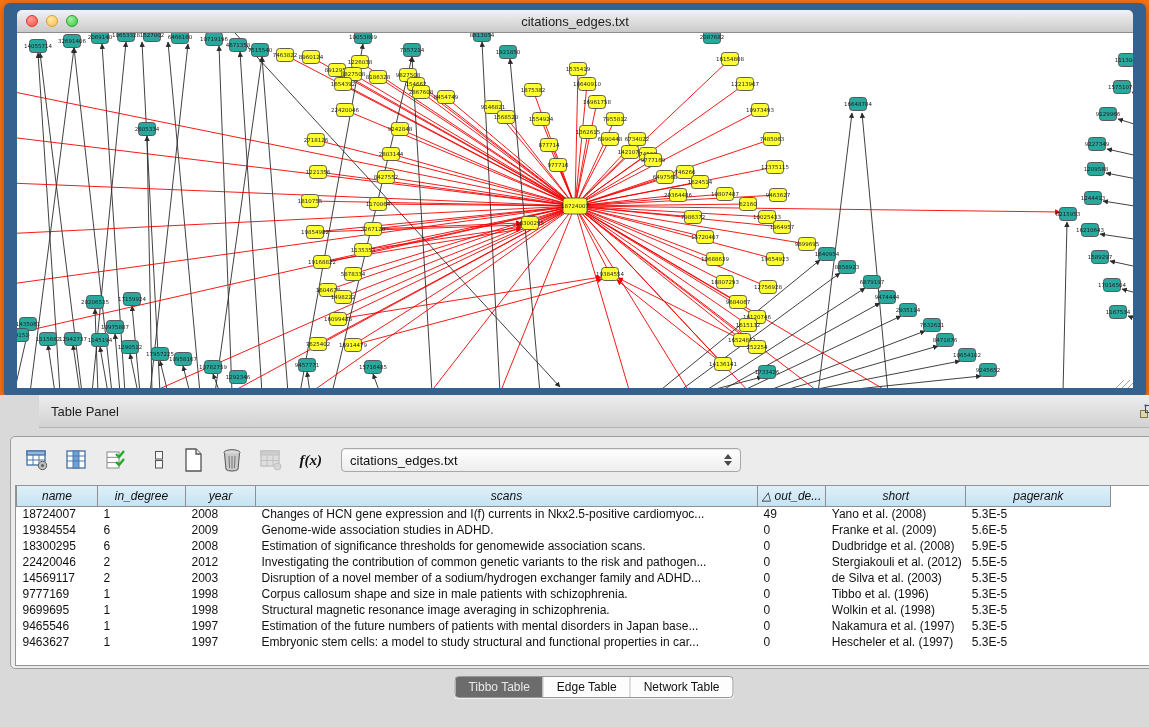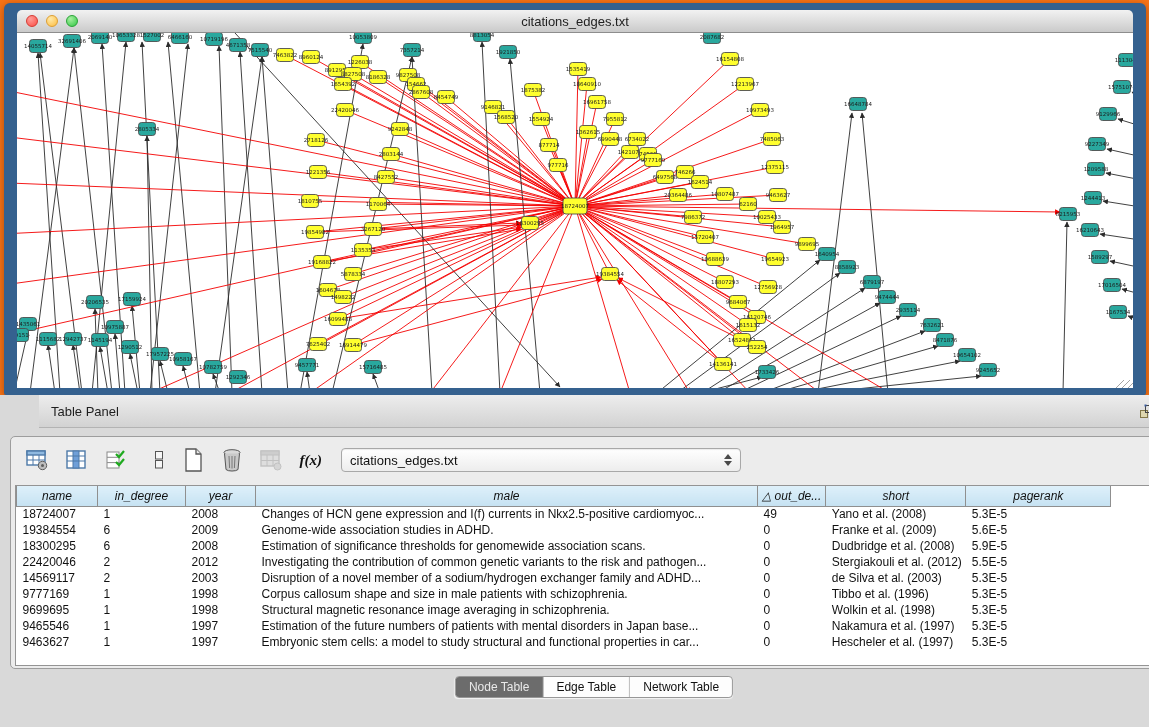--- a/index.html
+++ b/index.html
@@ -858,21 +858,21 @@
           </div>
         </div>
 
         <div class="table-wrap">
           <table class="data">
             <thead>
                 <tr id="header-row">
                   <th style="width: 81px;">name</th>
                   <th style="width: 88px;">in_degree</th>
                   <th style="width: 70px;">year</th>
-                  <th style="width: 502px;">male</th>
+                  <th style="width: 502px;">scans</th>
                   <th style="width: 65px;">△ out_de...</th>
                   <th style="width: 140px;">short</th>
                   <th style="width: 145px;">pagerank</th>
                 </tr>
               </thead>
             <tbody id="table-body">
                 <tr>
                   <td>18724007</td>
                   <td>1</td>
                   <td>2008</td>
@@ -955,21 +955,21 @@
                 </tr>
               </tbody>
           </table>
           <div class="vscroll">
             <div class="vthumb"></div>
           </div>
         </div>
       </div>
 
       <div class="tabs" id="tabs">
-          <span class="tab selected">Node Table</span>
+          <span class="tab selected">Tibbo Table</span>
           <span class="tab">Edge Table</span>
           <span class="tab">Network Table</span>
         </div>
     </div>
 
     <div class="statusbar">
       <span>Memory: OK</span>
       <span class="mem-dot"></span>
     </div>
   </div>

